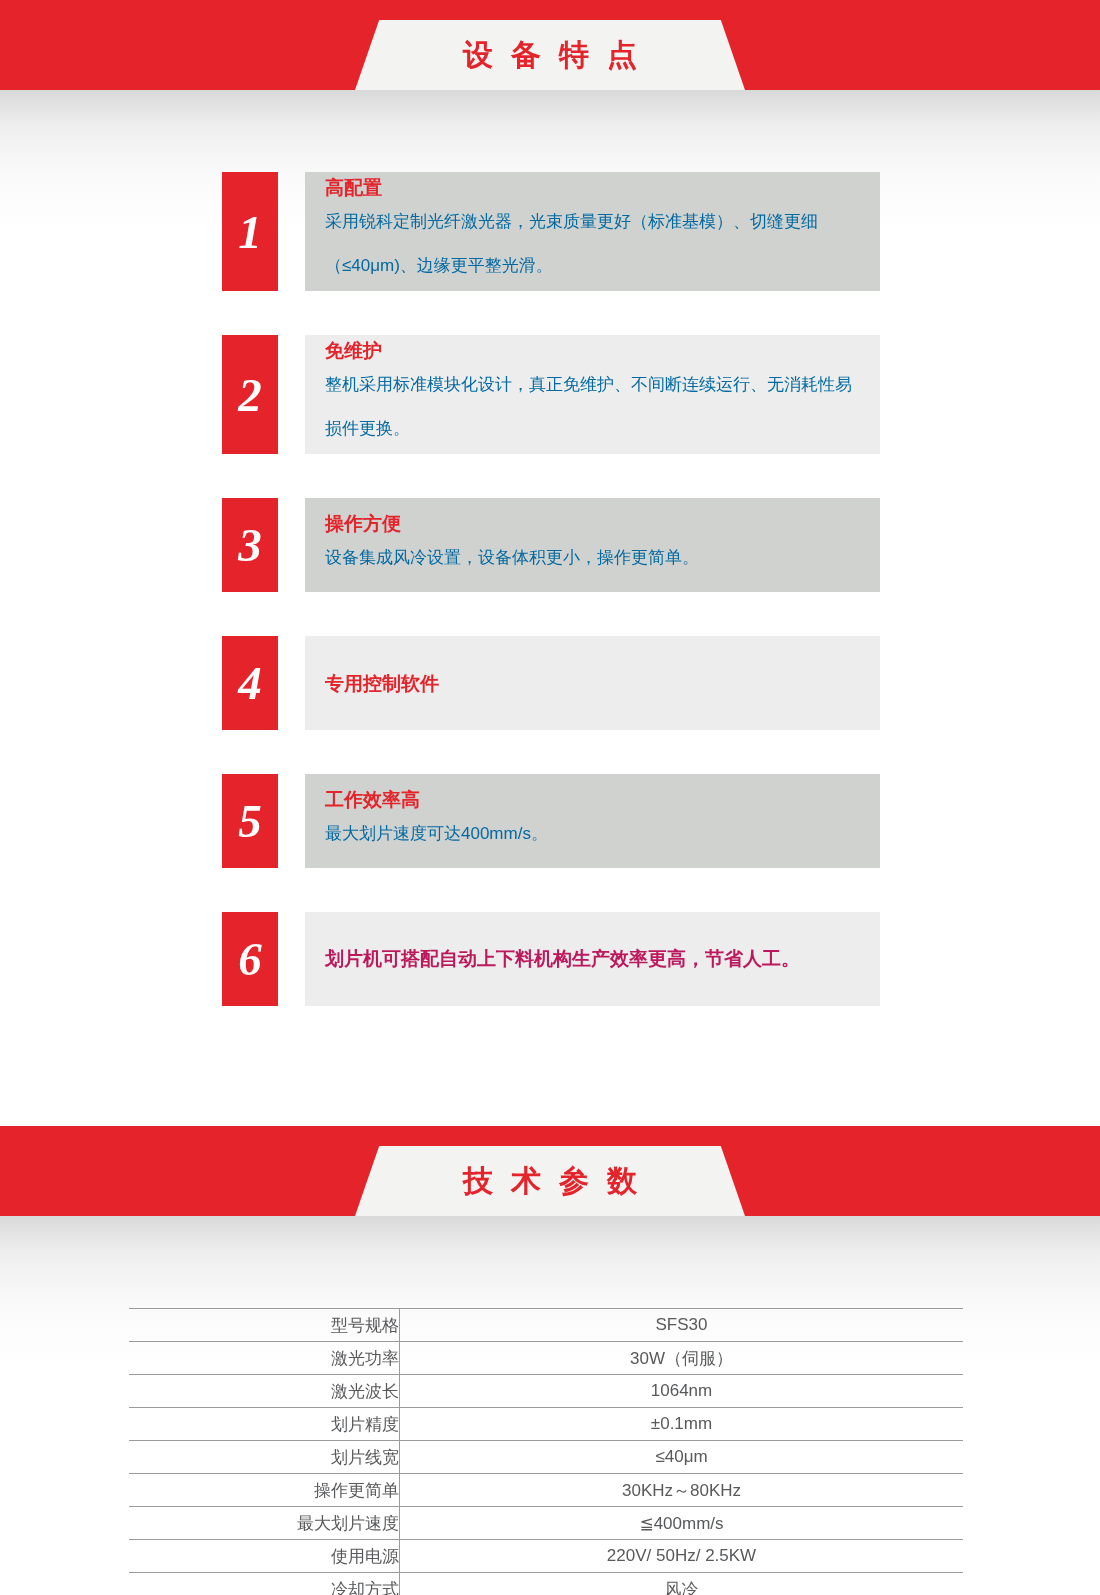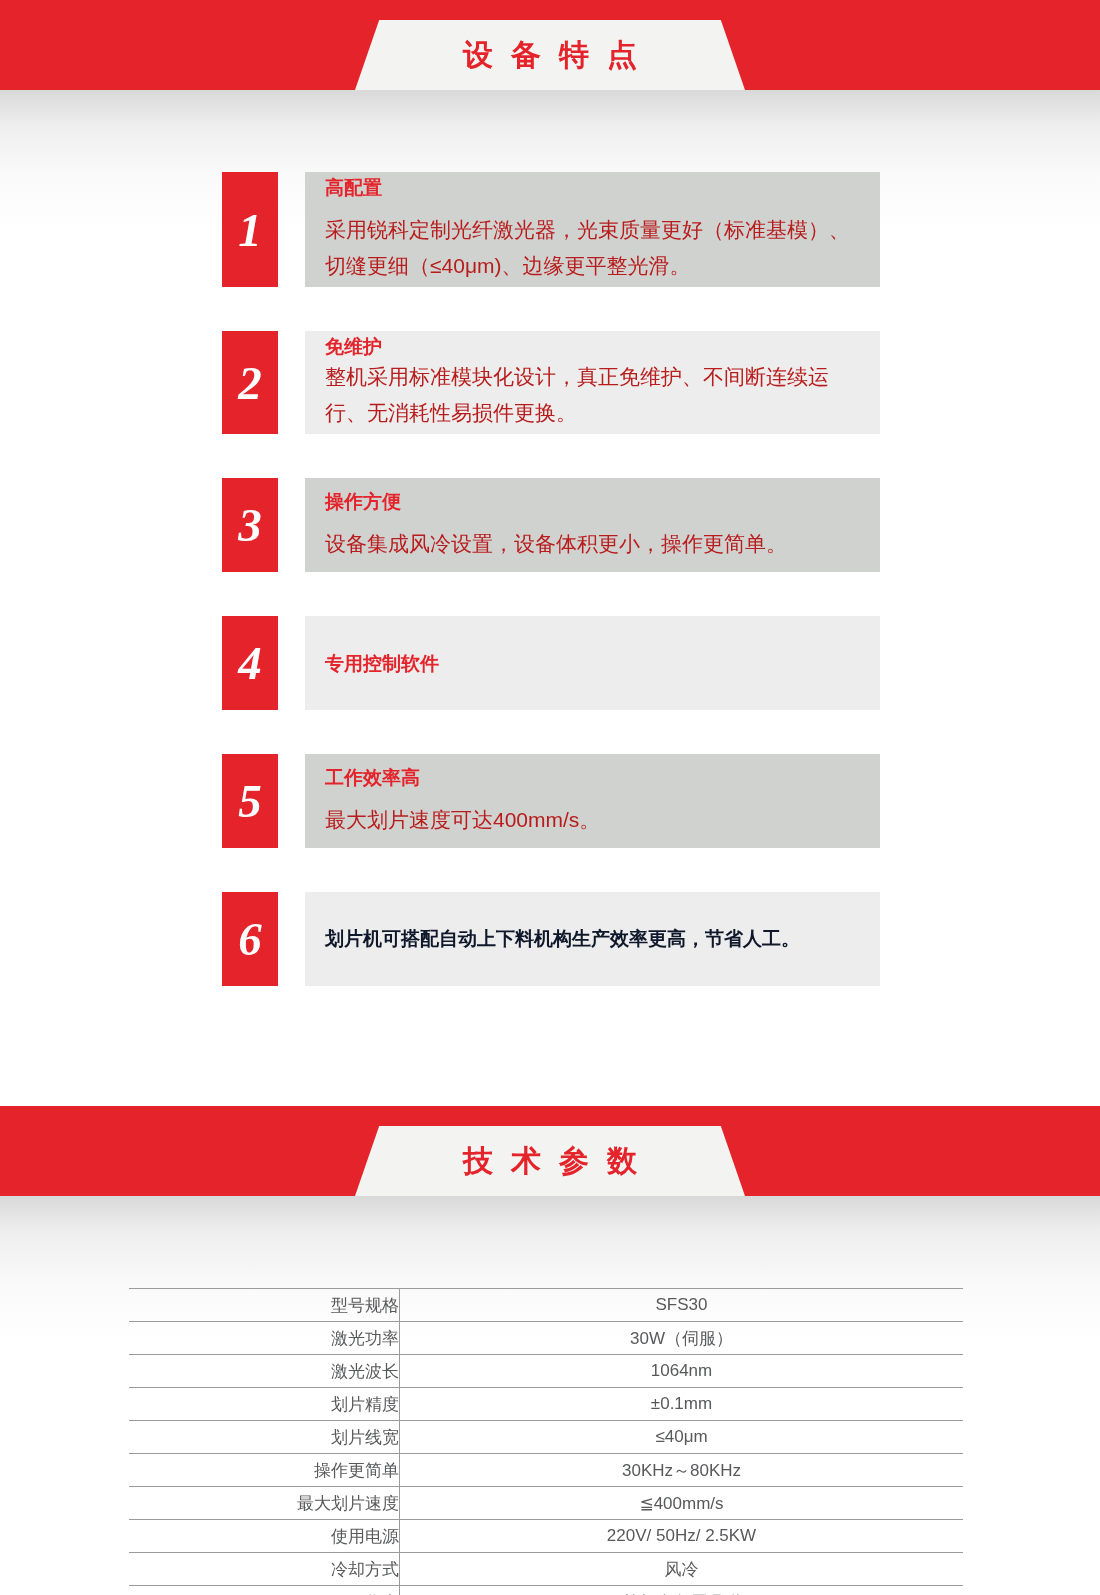--- a/index.html
+++ b/index.html
@@ -29,25 +29,25 @@
   .feature-num{
     width:56px;flex:0 0 56px;background:#e4232a;color:#ffffff;
     font-family:"Liberation Serif","DejaVu Serif",serif;
     font-style:italic;font-weight:bold;font-size:47px;
     display:flex;align-items:center;justify-content:center;
   }
   .feature-box{
     margin-left:27px;width:535px;min-height:88px;padding:3px 20px;
     display:flex;flex-direction:column;justify-content:center;
   }
-  .feature-box.shade-dark{background:#d0d2d0;gap:12px;}
+  .feature-box.shade-dark{background:#d0d2d0;}
   .feature-box.shade-light{background:#ecedec;}
   .feature-title{color:#e4232a;font-size:19px;font-weight:bold;line-height:25px;}
-  .feature-desc{color:#b91c1c;font-size:21px;line-height:36px;}
-  .feature-desc.highlight{color:#0f172a;font-weight:bold;font-size:19px;line-height:28px;}
+  .feature-desc{color:#0369a1;font-size:17px;line-height:44px;}
+  .feature-desc.highlight{color:#be185d;font-weight:bold;font-size:19px;line-height:28px;}
 
   
   .specs{
     background:linear-gradient(180deg,#d9d9d9 0px,#eeeeee 35px,#fafafa 90px,#ffffff 150px);
     height:453px;box-sizing:border-box;padding-top:92px;
   }
   .spec-table{margin-left:129px;width:834px;border-collapse:collapse;table-layout:fixed;}
   .spec-table td{
     height:32px;font-size:17px;color:#58595b;
     border-top:1px solid #9b9b9b;padding:0;text-align:right;

